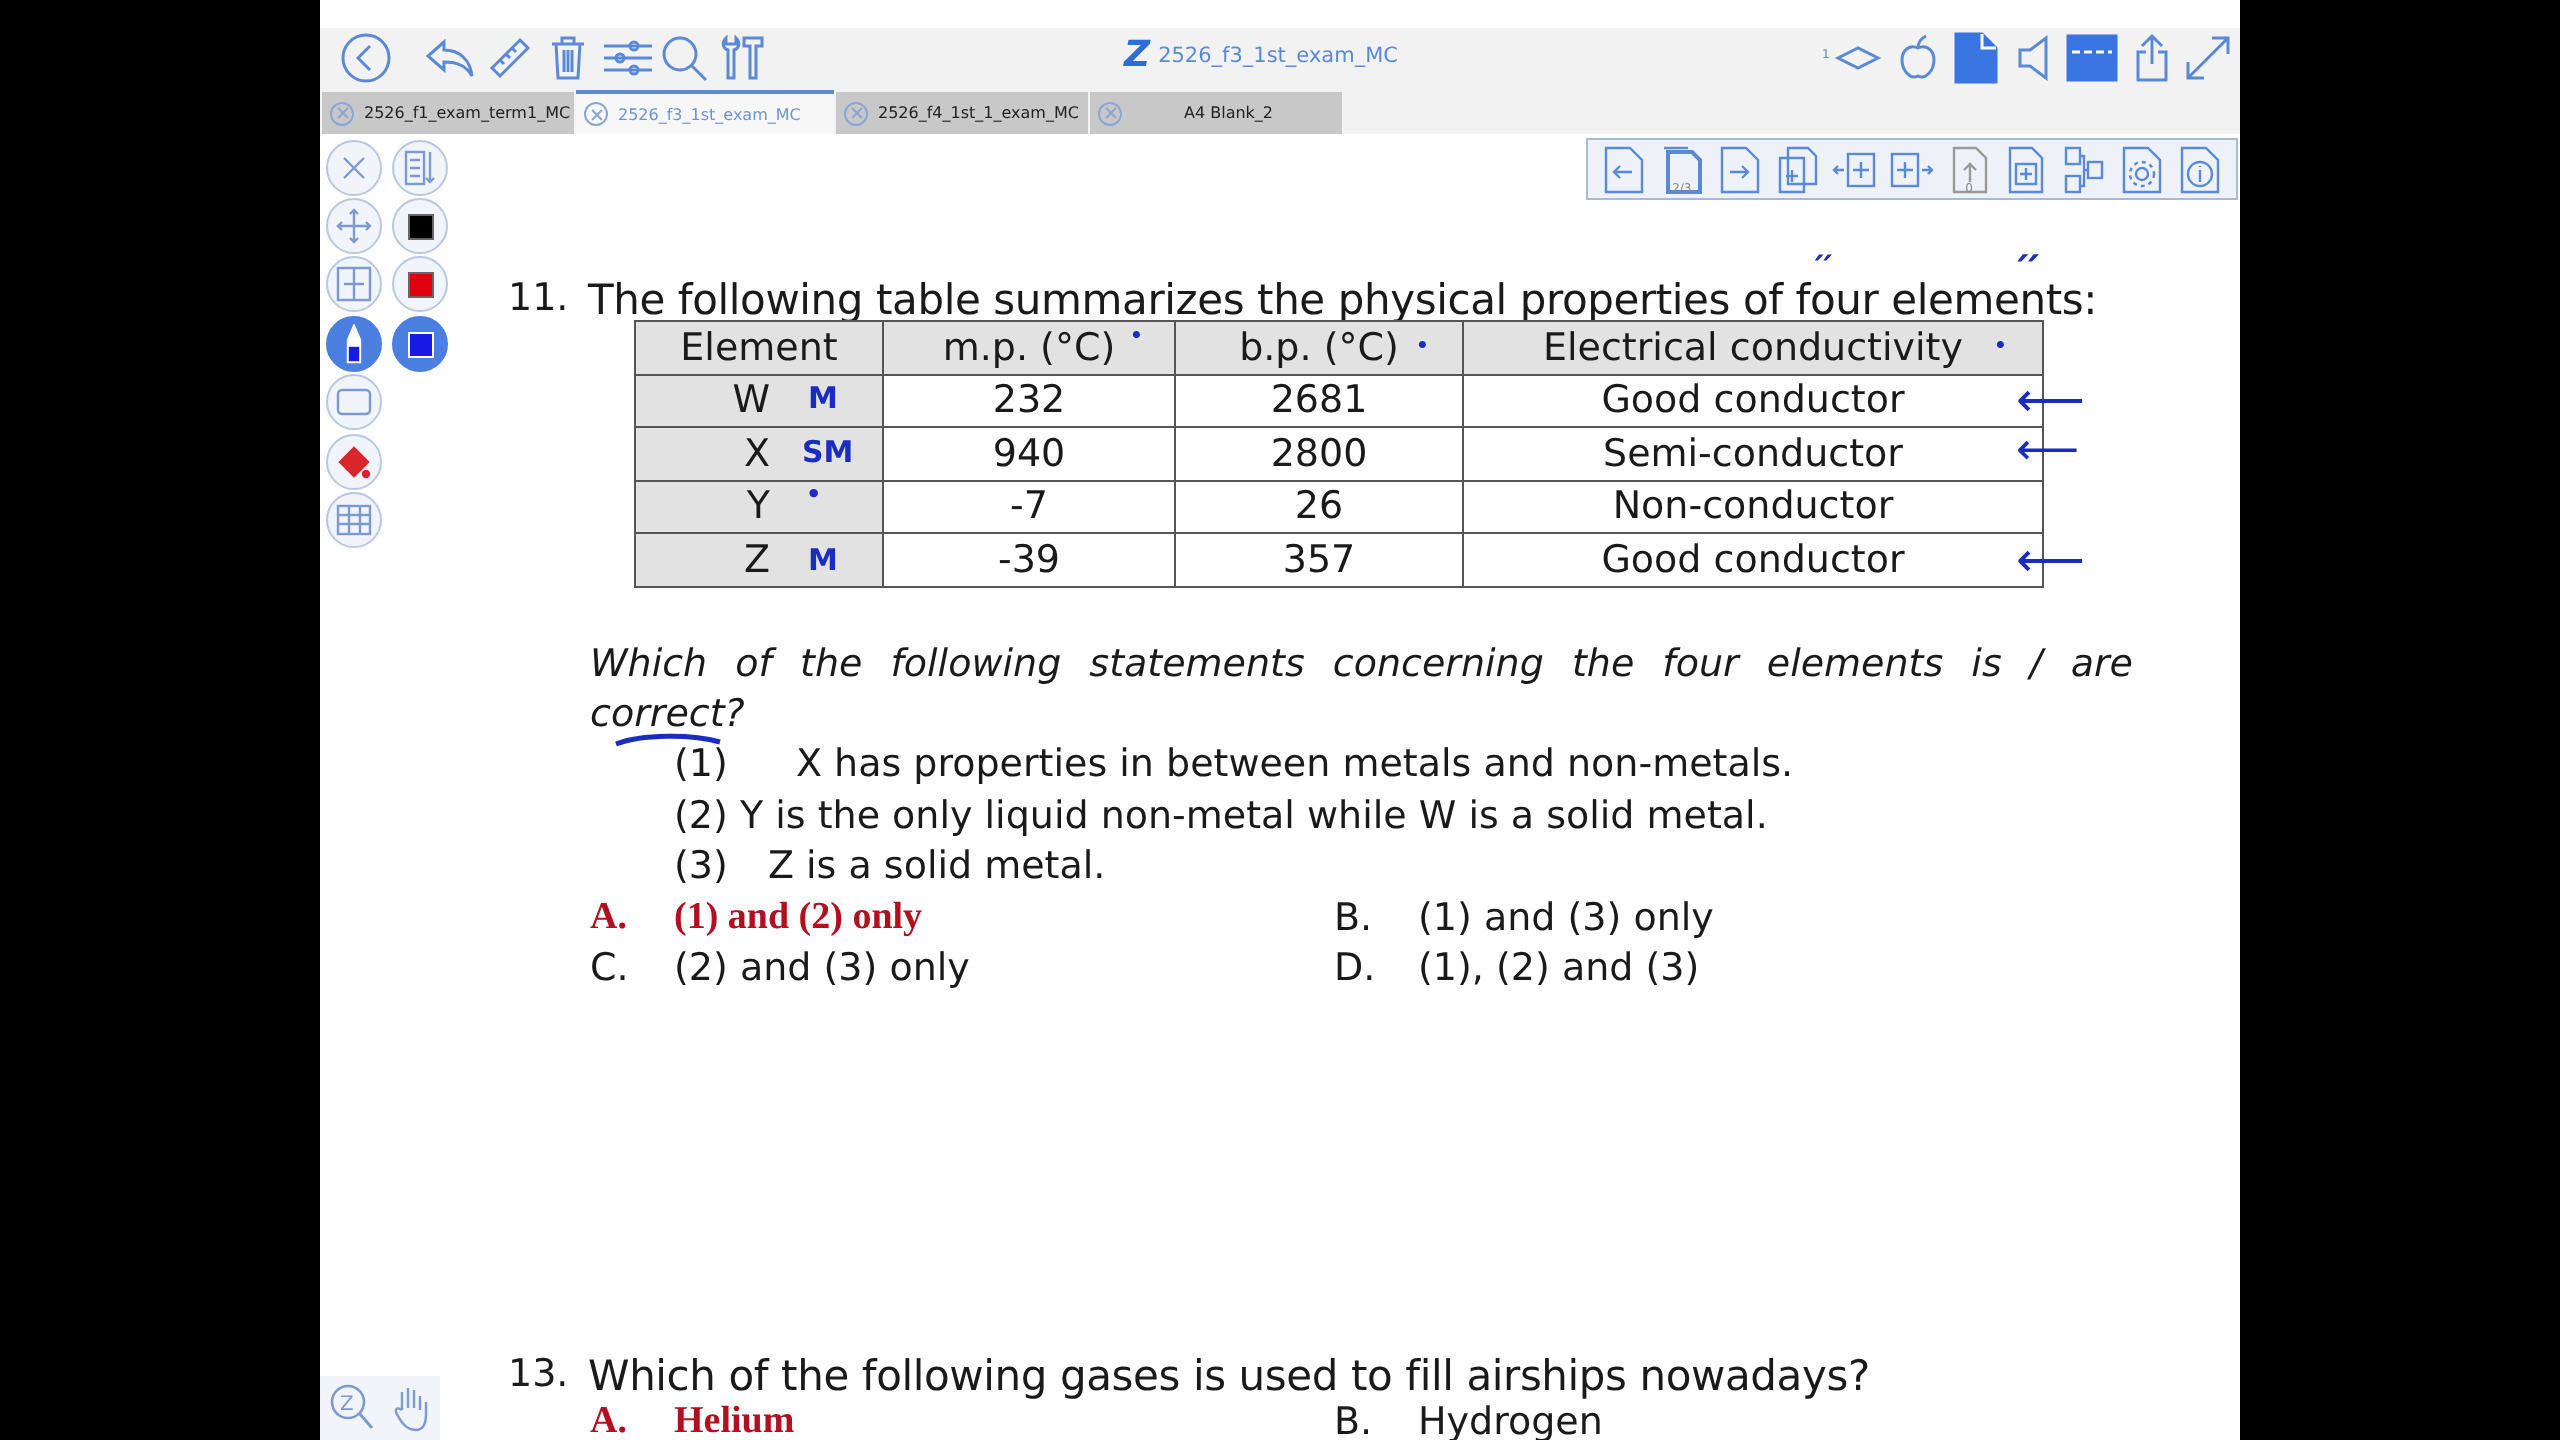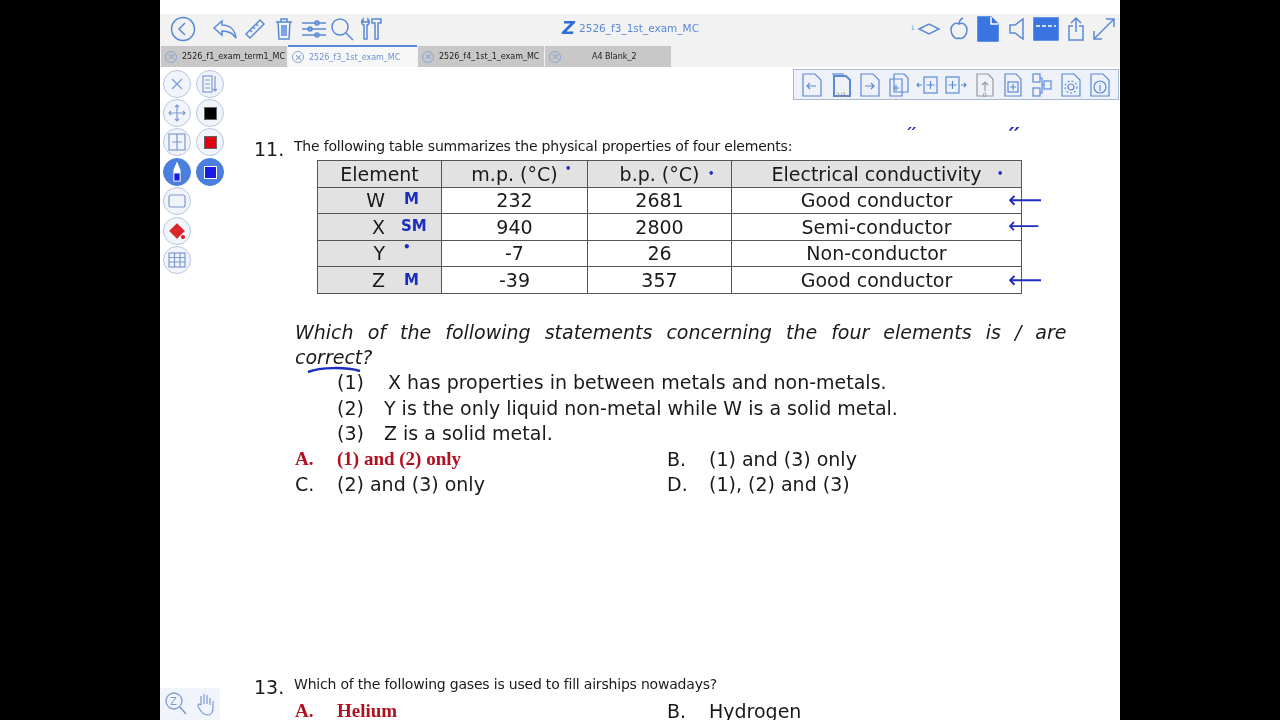--- a/index.html
+++ b/index.html
@@ -45,21 +45,21 @@
   
   #palette { position: absolute; left: 0; top: 67px; width: 70px; height: 220px; }
   .pal-btn { position: absolute; width: 28px; height: 28px; border-radius: 50%; border: 1px solid #b9c7e0; background: #f1f4fa; display: flex; align-items: center; justify-content: center; }
   .pal-btn.on { background: #4a7fe0; border-color: #4a7fe0; }
   .pal-btn .sq { width: 13px; height: 13px; border: 1px solid #666; }
   .pal-btn svg { stroke: #7d9ad0; fill: none; stroke-width: 1.2; }
 
   
   .doc { font-family: "DejaVu Sans", sans-serif; color: #1a1a1a; }
   .qnum { position: absolute; font-size: 19px; }
-  .qtext { position: absolute; font-size: 14px; white-space: nowrap; letter-spacing: -0.2px; }
+  .qtext { position: absolute; font-size: 21px; white-space: nowrap; letter-spacing: -0.2px; }
 
   #ptable { position: absolute; left: 157px; top: 160px; border-collapse: collapse; font-size: 19px; }
   #ptable th, #ptable td { border: 1px solid #555; height: 26.5px; padding: 0; text-align: center; font-weight: normal; }
   #ptable th { background: #e2e2e2; font-weight: normal; }
   #ptable td.el { background: #e2e2e2; text-align: right; padding-right: 56px; }
   #ptable .c1 { width: 124px; }
   #ptable .c2 { width: 146px; }
   #ptable .c3 { width: 144px; }
   #ptable .c4 { width: 290px; }
 
@@ -389,25 +389,25 @@
     <span class="ink" style="left:848px;top:266px;font-size:24px;font-weight:normal;">⟵</span>
 
     <span class="stem" style="top:321px;word-spacing:8px;">Which of the following statements concerning the four elements is / are</span>
     <span class="stem" style="top:346px;">correct?</span>
     <svg style="position:absolute;left:146px;top:366px;" width="56" height="10" viewBox="0 0 56 10">
         <path d="M2 6 C15 1 40 1 54 5" stroke="#1b2dbf" stroke-width="2.5" fill="none"></path>
       </svg>
 
     <div class="stmt" style="top:371px;">
       <span>(1)</span>
-      <span style="margin-left:18px;">X has properties in between metals and non-metals.</span>
+      <span style="margin-left:28px;">X has properties in between metals and non-metals.</span>
     </div>
     <div class="stmt" style="top:397px;">
       <span>(2)</span>
-      <span style="margin-left:14px;">Y is the only liquid non-metal while W is a solid metal.</span>
+      <span style="">Y is the only liquid non-metal while W is a solid metal.</span>
     </div>
     <div class="stmt" style="top:422px;">
       <span>(3)</span>
       <span style="margin-left:14px;">Z is a solid metal.</span>
     </div>
 
     <div class="opt correct" style="left:135px;top:448px;">
       <span class="lbl">A.</span><span>(1) and (2) only</span>
     </div>
     <div class="opt" style="left:507px;top:448px;">

